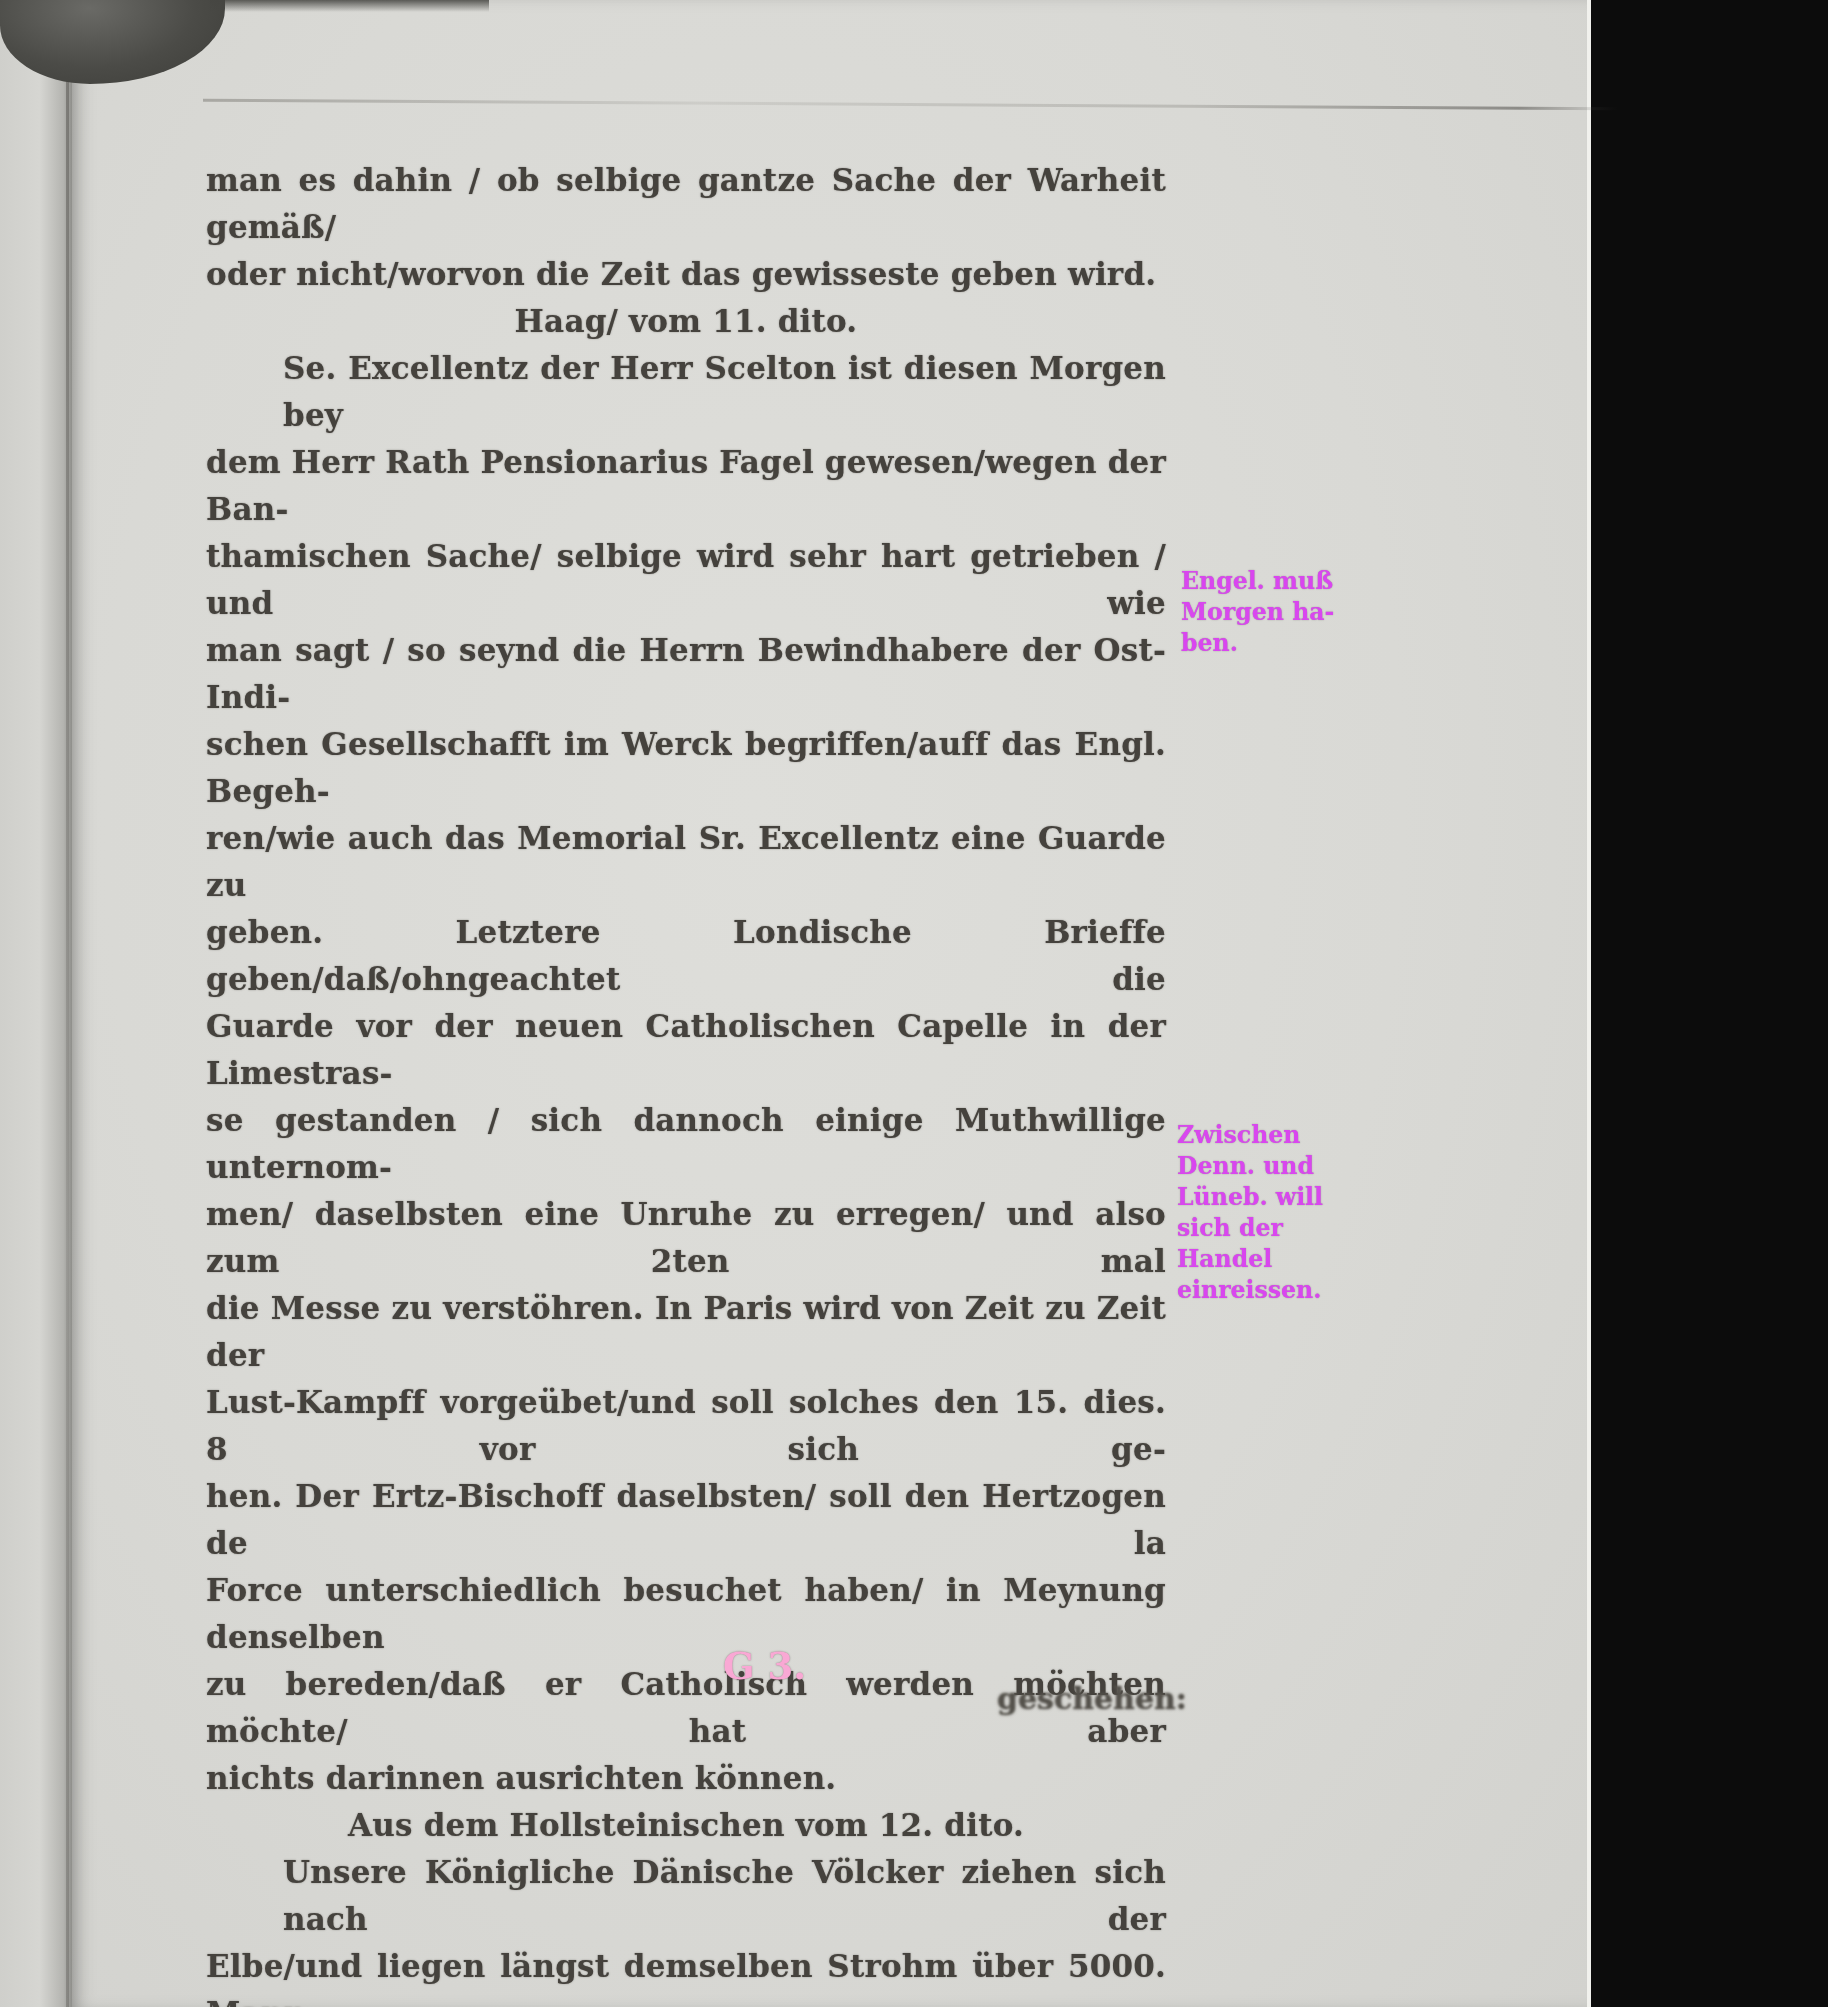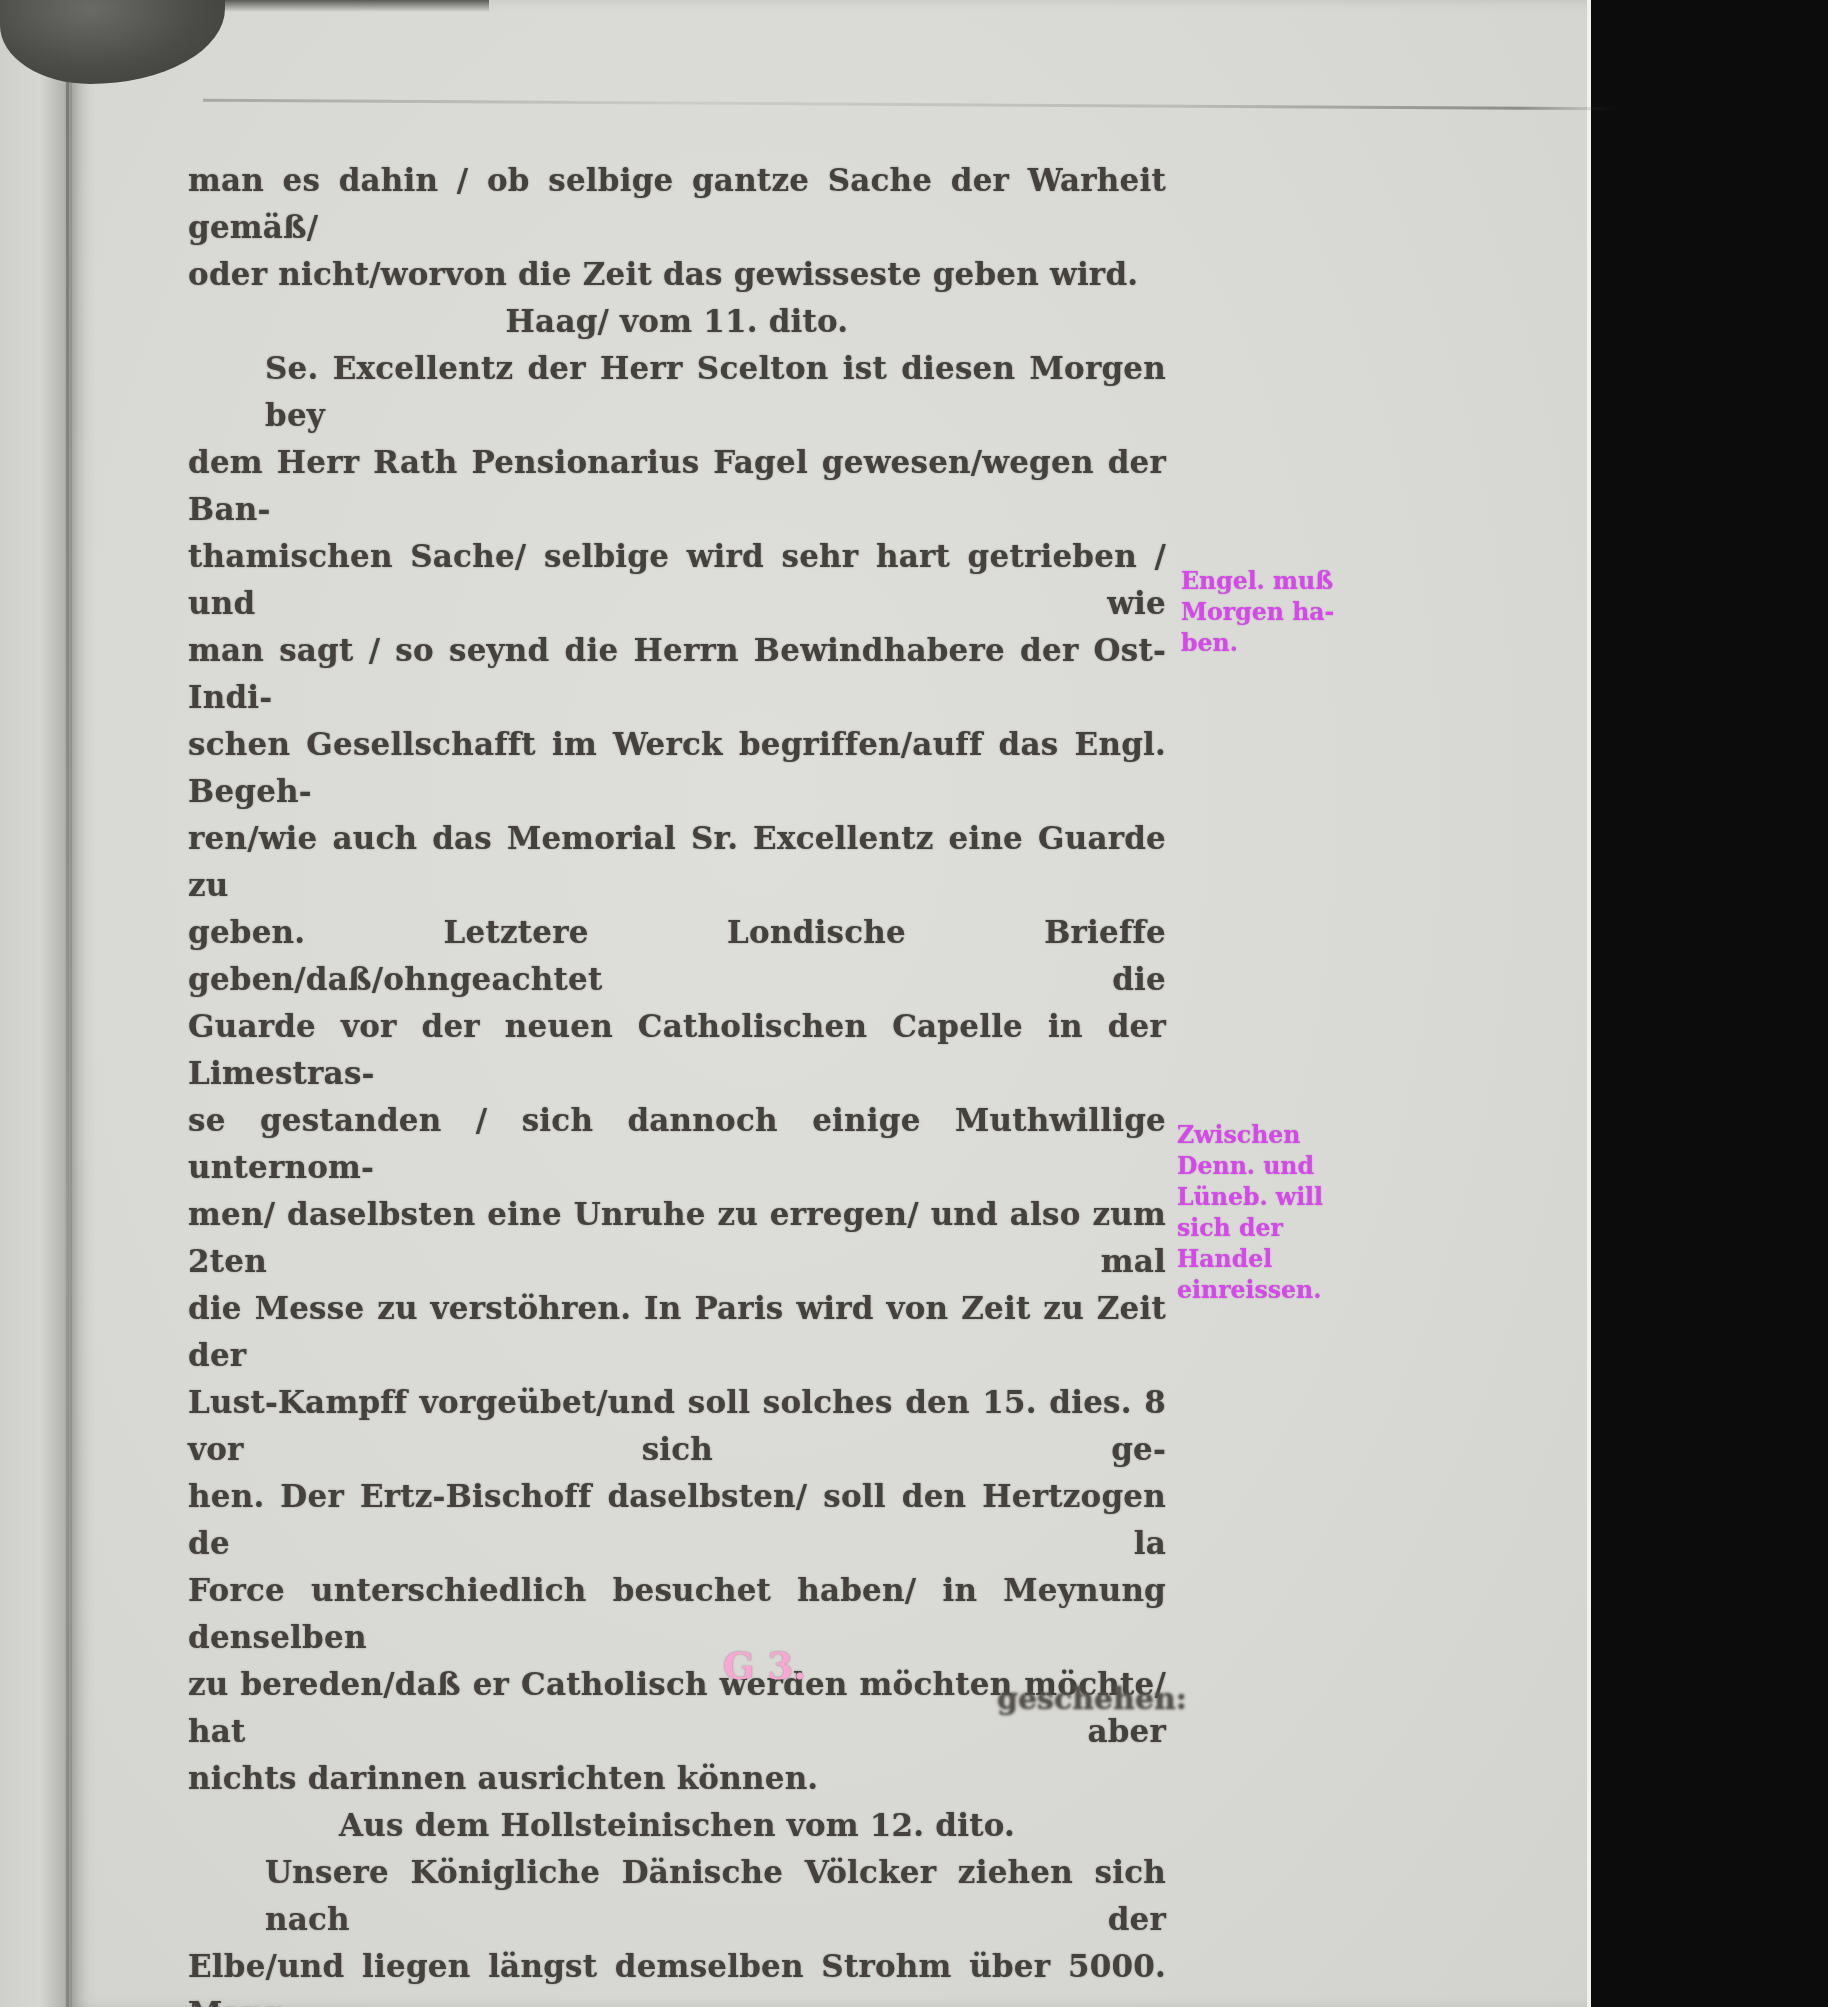--- a/index.html
+++ b/index.html
@@ -50,21 +50,21 @@
   }
 
   .textblock{
     position:absolute;left:188px;top:157px;width:978px;
     color:#45423d;
     font-size:31px;line-height:47px;font-weight:700;
     letter-spacing:0.2px;
     text-shadow:0 0 1.7px rgba(70,66,60,0.55);
     filter:blur(0.3px);
   }
-  .line{white-space:nowrap;}
+  .line{white-space:nowrap;margin-left:18px;}
   .line.j{white-space:normal;text-align:justify;text-align-last:justify;}
   .line.indent{padding-left:77px;}
   .heading{text-align:center;text-align-last:center;white-space:normal;}
 
   .mnote{
     position:absolute;width:188px;
     color:#d946ef;font-size:23.6px;line-height:31px;font-weight:700;
     text-shadow:0 0 1.3px rgba(70,66,60,0.5);
     filter:blur(0.3px);
   }

